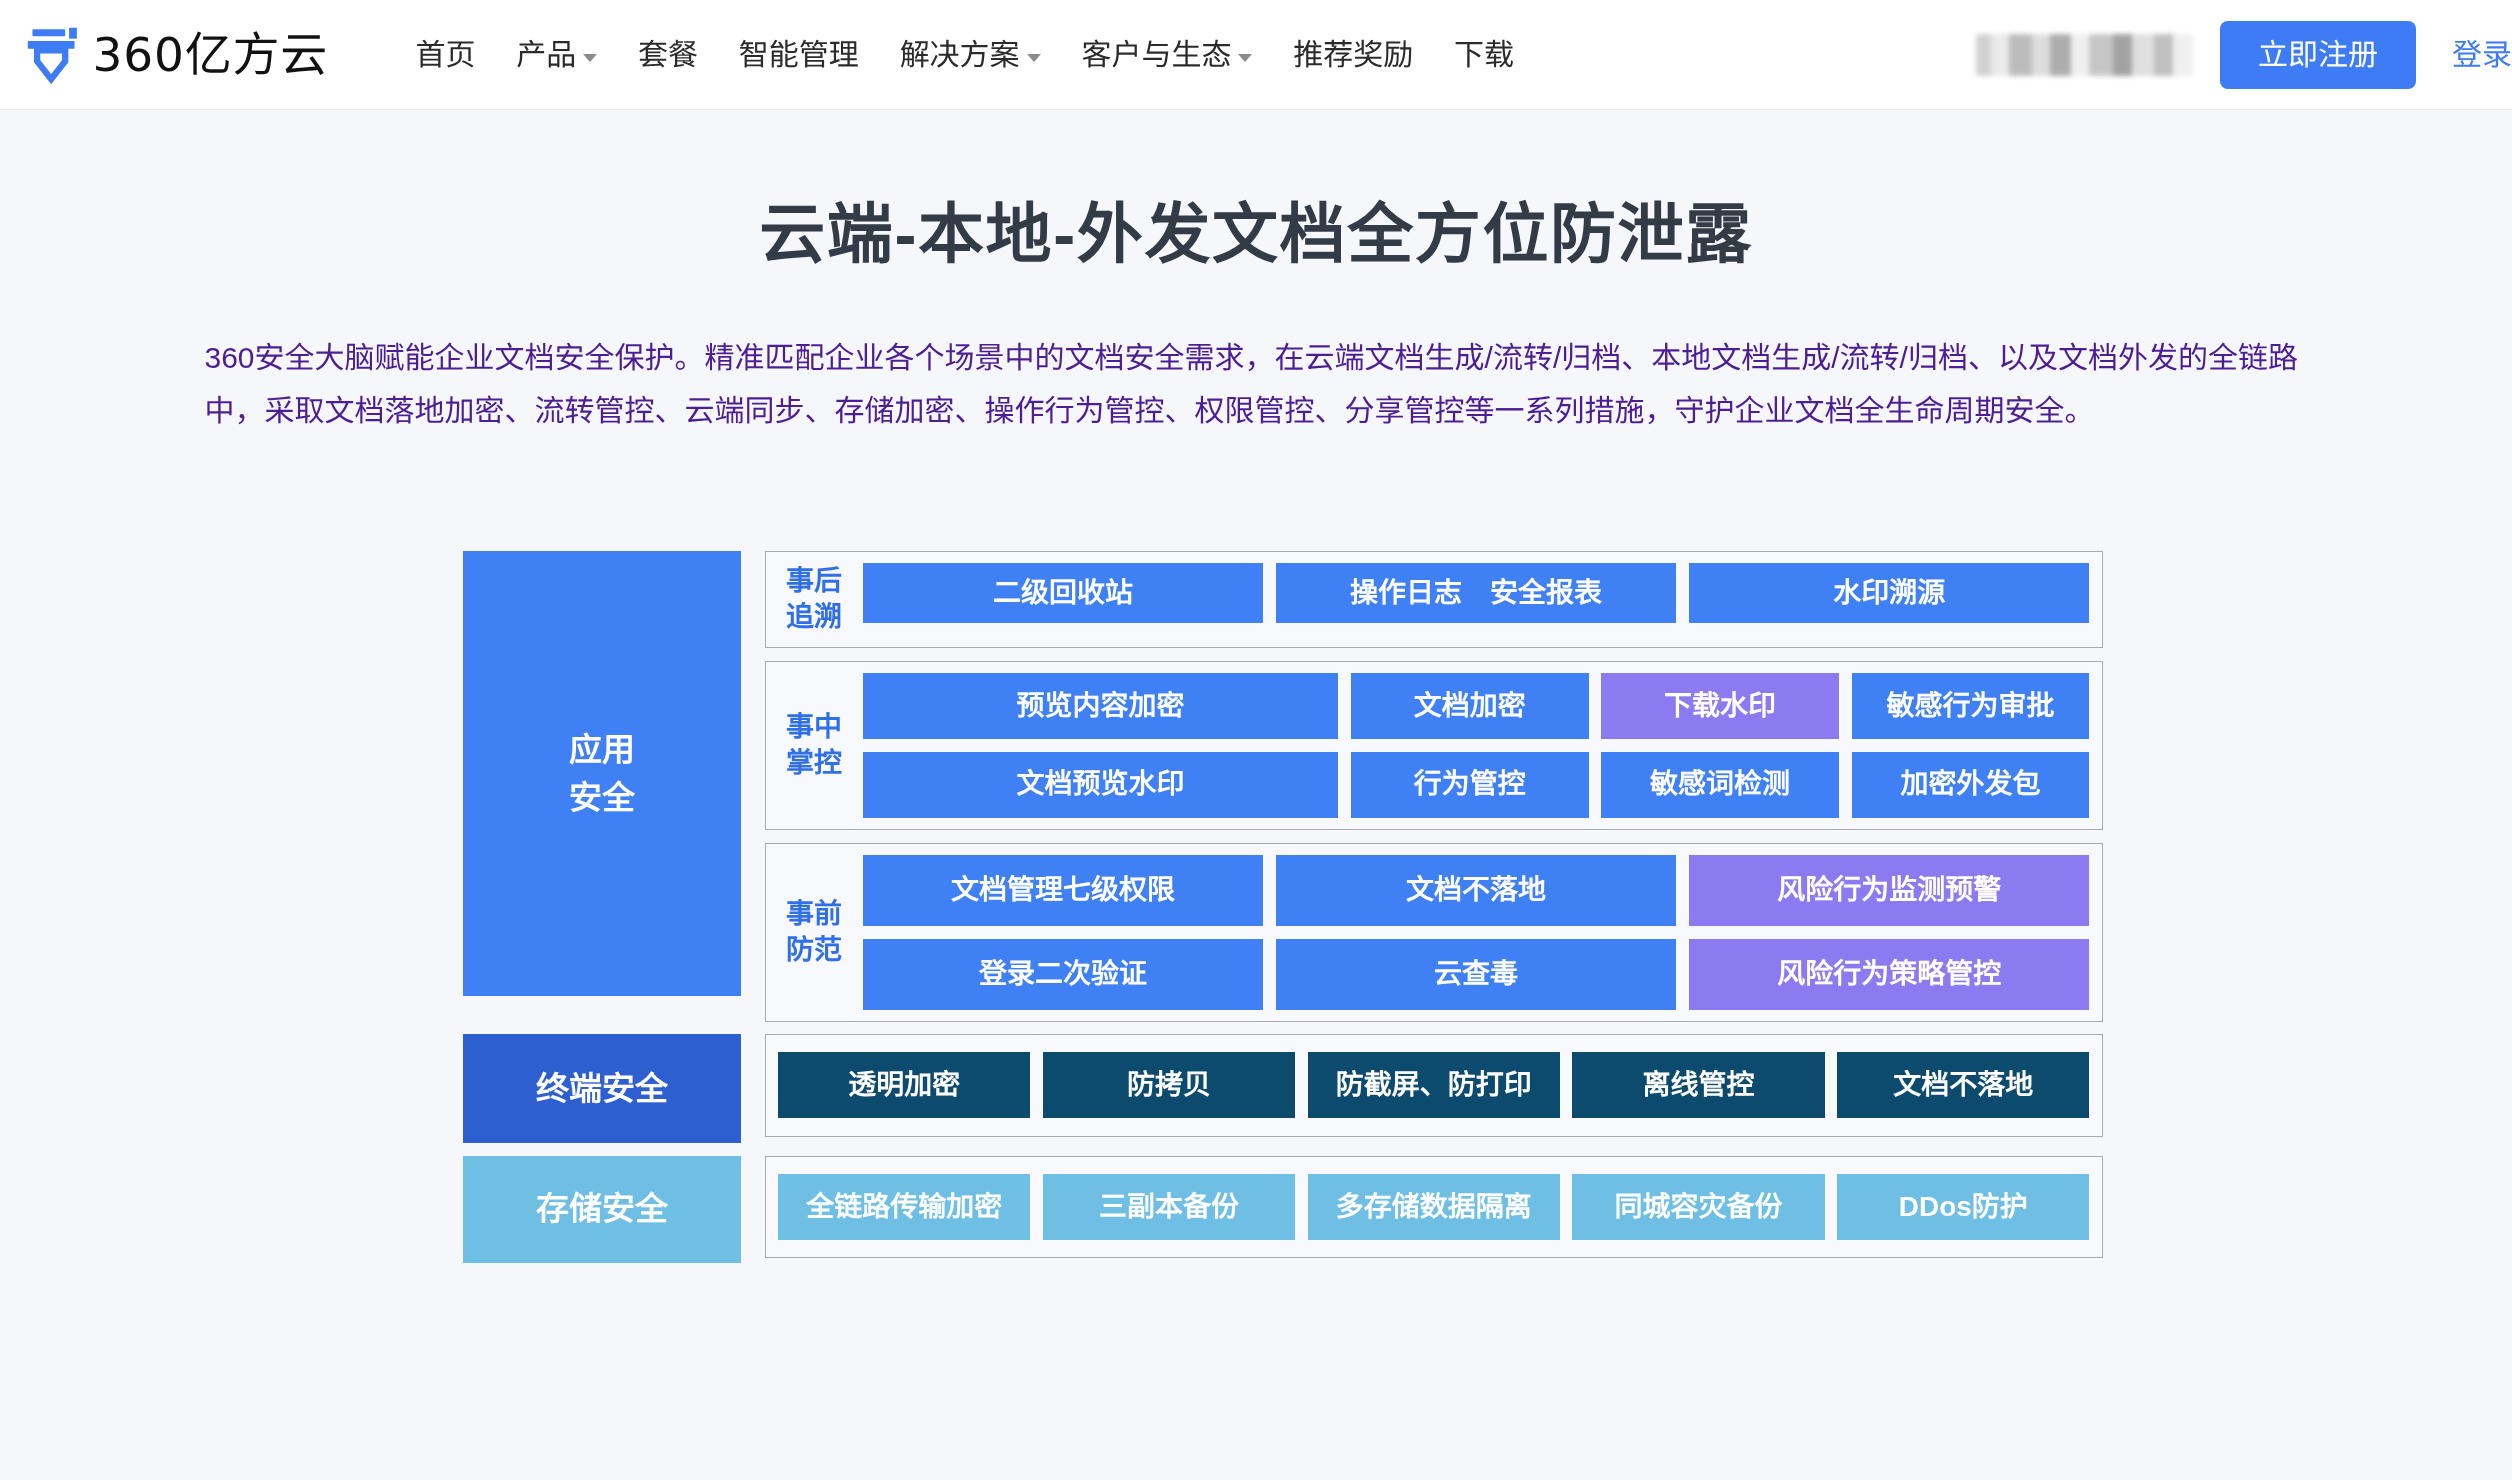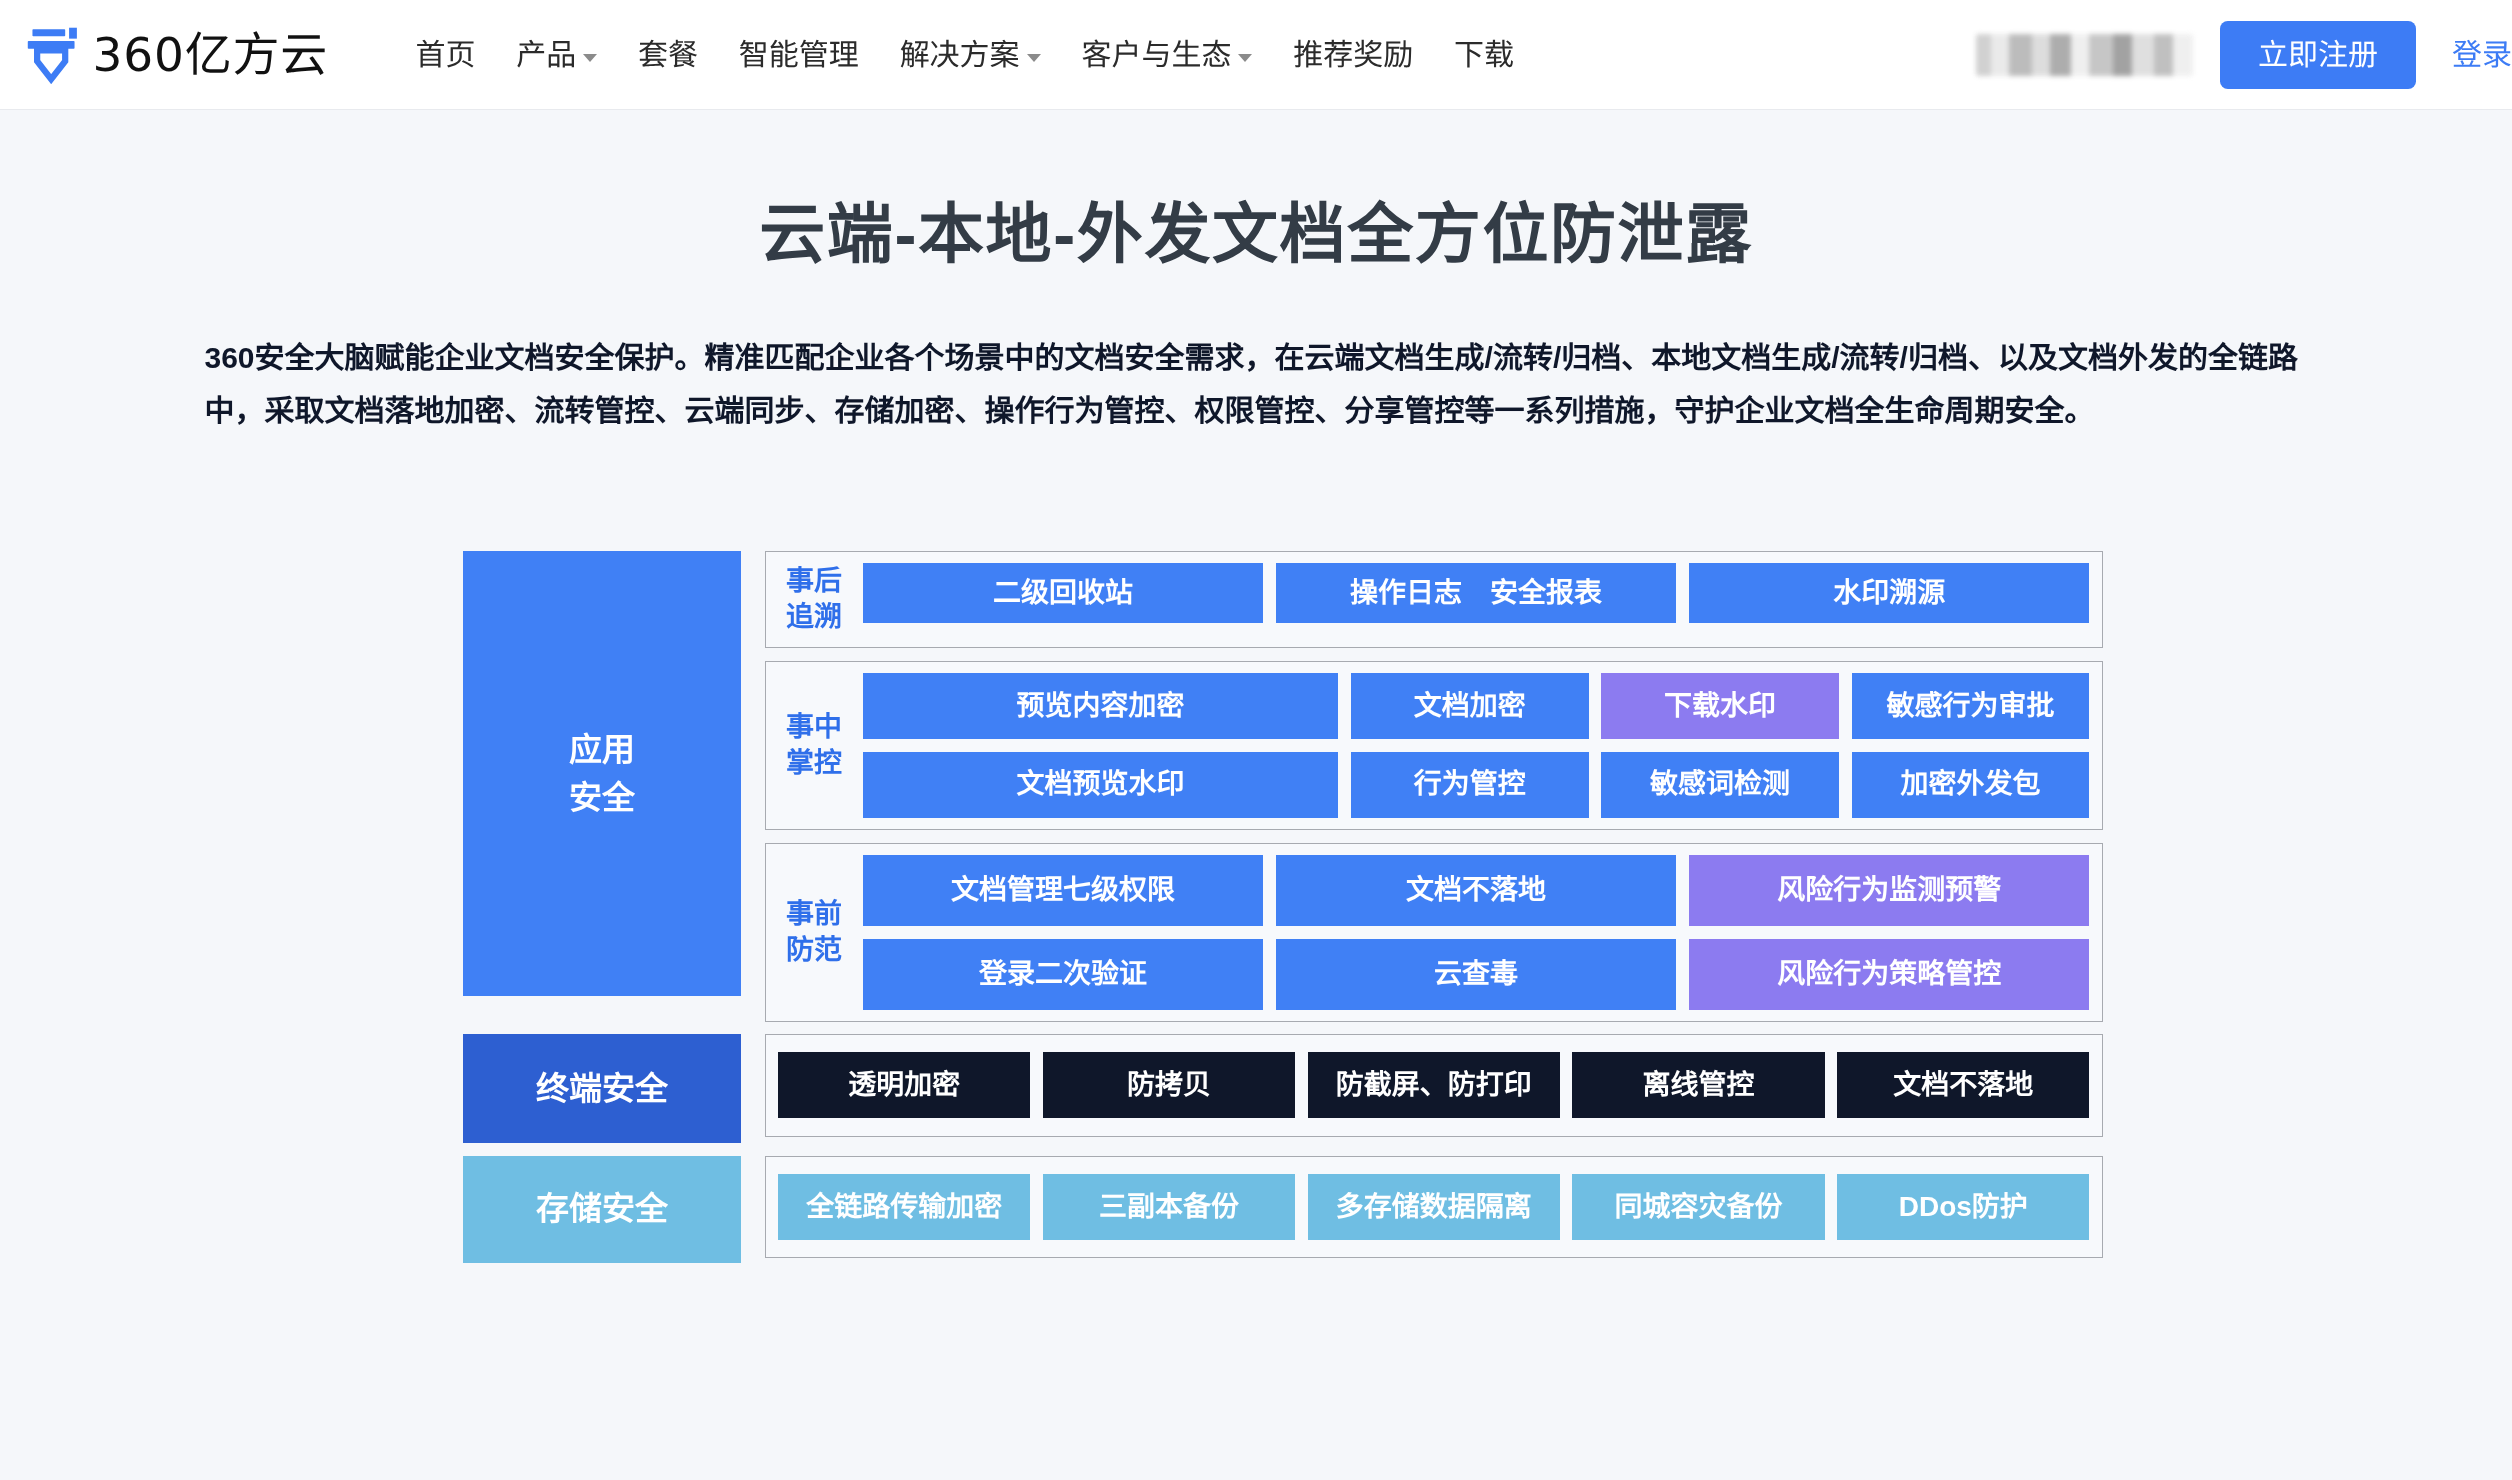--- a/index.html
+++ b/index.html
@@ -82,23 +82,22 @@
     text-align:center;
     font-size:66px;font-weight:bold;
     color:#333c46;
     letter-spacing:1.6px;
     margin-top:85px;
     line-height:1.2;
   }
   .hero-desc{
     width:2103px;margin:58px auto 0 auto;
     font-size:30px;line-height:1.75;
-    color:#0f172a;
+    color:#4c1d95;
     text-align:left;
-    font-weight:bold;
   }
 
   
   .diagram{
     position:absolute;
     left:463px;top:551px;
     width:1640px;
   }
   .dg-row{display:flex;align-items:stretch;}
   .dg-row + .dg-row{margin-top:12.6px;}
@@ -140,21 +139,21 @@
     flex:1 1 0;
     display:flex;align-items:center;justify-content:center;
     color:#fff;font-size:28px;font-weight:700;
     text-align:center;line-height:1.3;
     height:60px;white-space:nowrap;
     cursor:pointer;
   }
   .cell.w2{flex:2 1 0;}
   .cell.blue{background:#4080f5;}
   .cell.purple{background:#8c7bf0;}
-  .cell.deep{background:#0f172a;}
+  .cell.deep{background:#0c4a6e;}
   .cell.light{background:#6fbee3;}
 
   .panel.tall .cell{height:66px;}
   .panel.rec .cell{height:71px;}
   .panel.bottom{padding:17.3px 12.6px;}
   .panel.bottom .cell{height:66px;}
 </style>
 </head>
 <body>
 

